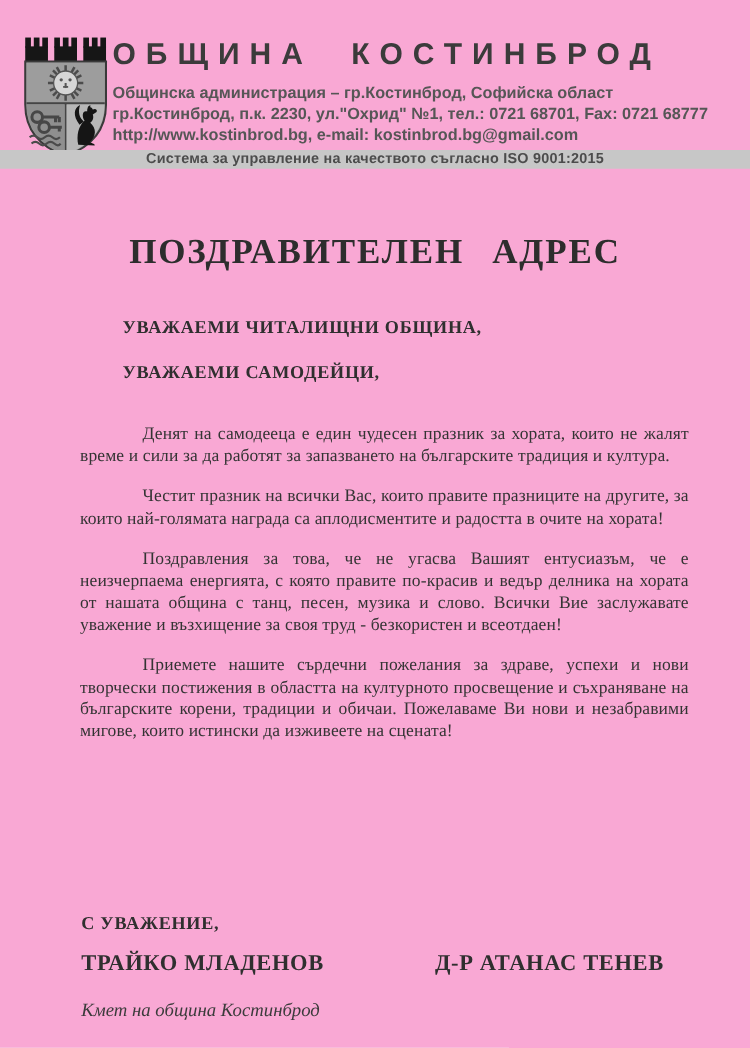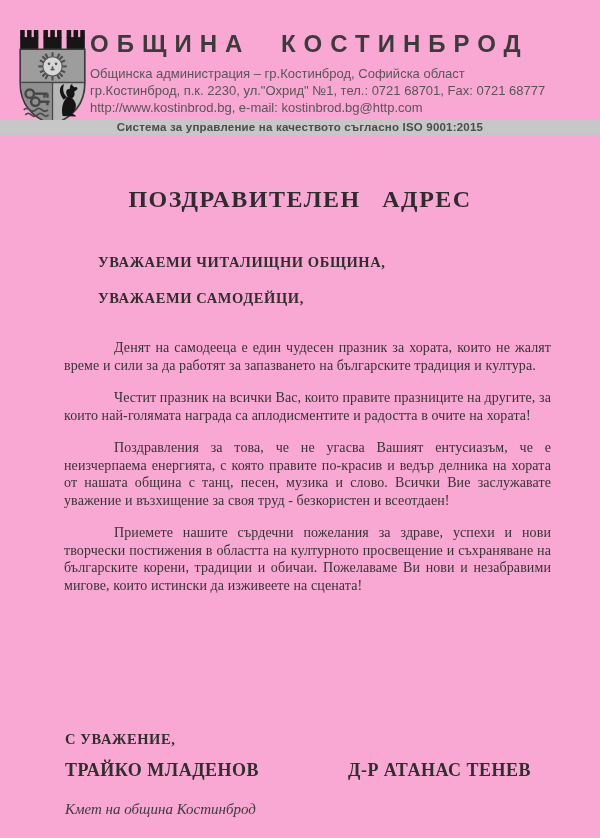--- a/index.html
+++ b/index.html
@@ -14,32 +14,32 @@
     position:relative;width:600px;height:838px;overflow:hidden;
     background:#f9a8d4;
   }
   
   .logo{position:absolute;left:17px;top:27px;width:71px;height:101px;}
   .head-text{position:absolute;left:90px;top:30px;right:10px;font-family:"Liberation Sans",sans-serif;}
   .muni-name{
     margin:0;font-size:24px;font-weight:bold;color:#3b3b3b;
     letter-spacing:8px;word-spacing:16px;white-space:nowrap;
   }
-  .addr{font-size:13px;line-height:17px;color:#565656;margin-top:0;}
+  .addr{font-size:13px;line-height:17px;color:#565656;margin-top:0;font-weight:bold;}
   .addr-block{margin-top:7px;}
   .iso-bar{
     position:absolute;left:0;top:120px;width:600px;height:15px;
     background:#c7c7c7;
     font-family:"Liberation Sans",sans-serif;font-size:11.5px;font-weight:bold;
     color:#4c4c4c;text-align:center;line-height:15px;letter-spacing:.2px;
   }
   
   .doc-title{
     position:absolute;left:0;top:186px;width:600px;margin:0;
-    text-align:center;font-size:24px;font-weight:bold;color:#2d2d2d;
+    text-align:center;font-size:28px;font-weight:bold;color:#2d2d2d;
     letter-spacing:1.5px;word-spacing:14px;
   }
   .salutations{position:absolute;left:98px;top:254px;}
   .salutations p{
     margin:0 0 19px 0;font-size:14.5px;font-weight:bold;color:#2f2f2f;letter-spacing:.6px;
   }
   .letter-text{position:absolute;left:64px;top:339px;width:487px;}
   .letter-text p{
     margin:0 0 15px 0;font-size:14px;line-height:17.5px;color:#343434;
     text-align:justify;text-indent:50px;letter-spacing:.1px;
@@ -123,21 +123,21 @@
         <path d="M52.5,60.5 C52,58.5 53,56.5 54.8,56.8 C54.2,58 54.5,59 55.5,59.5 Z"></path>
       </g>
     </svg>
   </div>
 
   <div class="head-text">
     <h1 class="muni-name">ОБЩИНА КОСТИНБРОД</h1>
     <div class="addr-block">
       <div class="addr">Общинска администрация – гр.Костинброд, Софийска област</div>
       <div class="addr">гр.Костинброд, п.к. 2230, ул."Охрид" №1, тел.: 0721 68701, Fax: 0721 68777</div>
-      <div class="addr">http://www.kostinbrod.bg, e-mail: kostinbrod.bg@http.com</div>
+      <div class="addr">http://www.kostinbrod.bg, e-mail: kostinbrod.bg@gmail.com</div>
     </div>
   </div>
 
   <div class="iso-bar">Система за управление на качеството съгласно ISO 9001:2015</div>
 
   <h2 class="doc-title">ПОЗДРАВИТЕЛЕН АДРЕС</h2>
 
   <div class="salutations">
     <p>УВАЖАЕМИ ЧИТАЛИЩНИ ОБЩИНА,</p>
     <p>УВАЖАЕМИ САМОДЕЙЦИ,</p>

